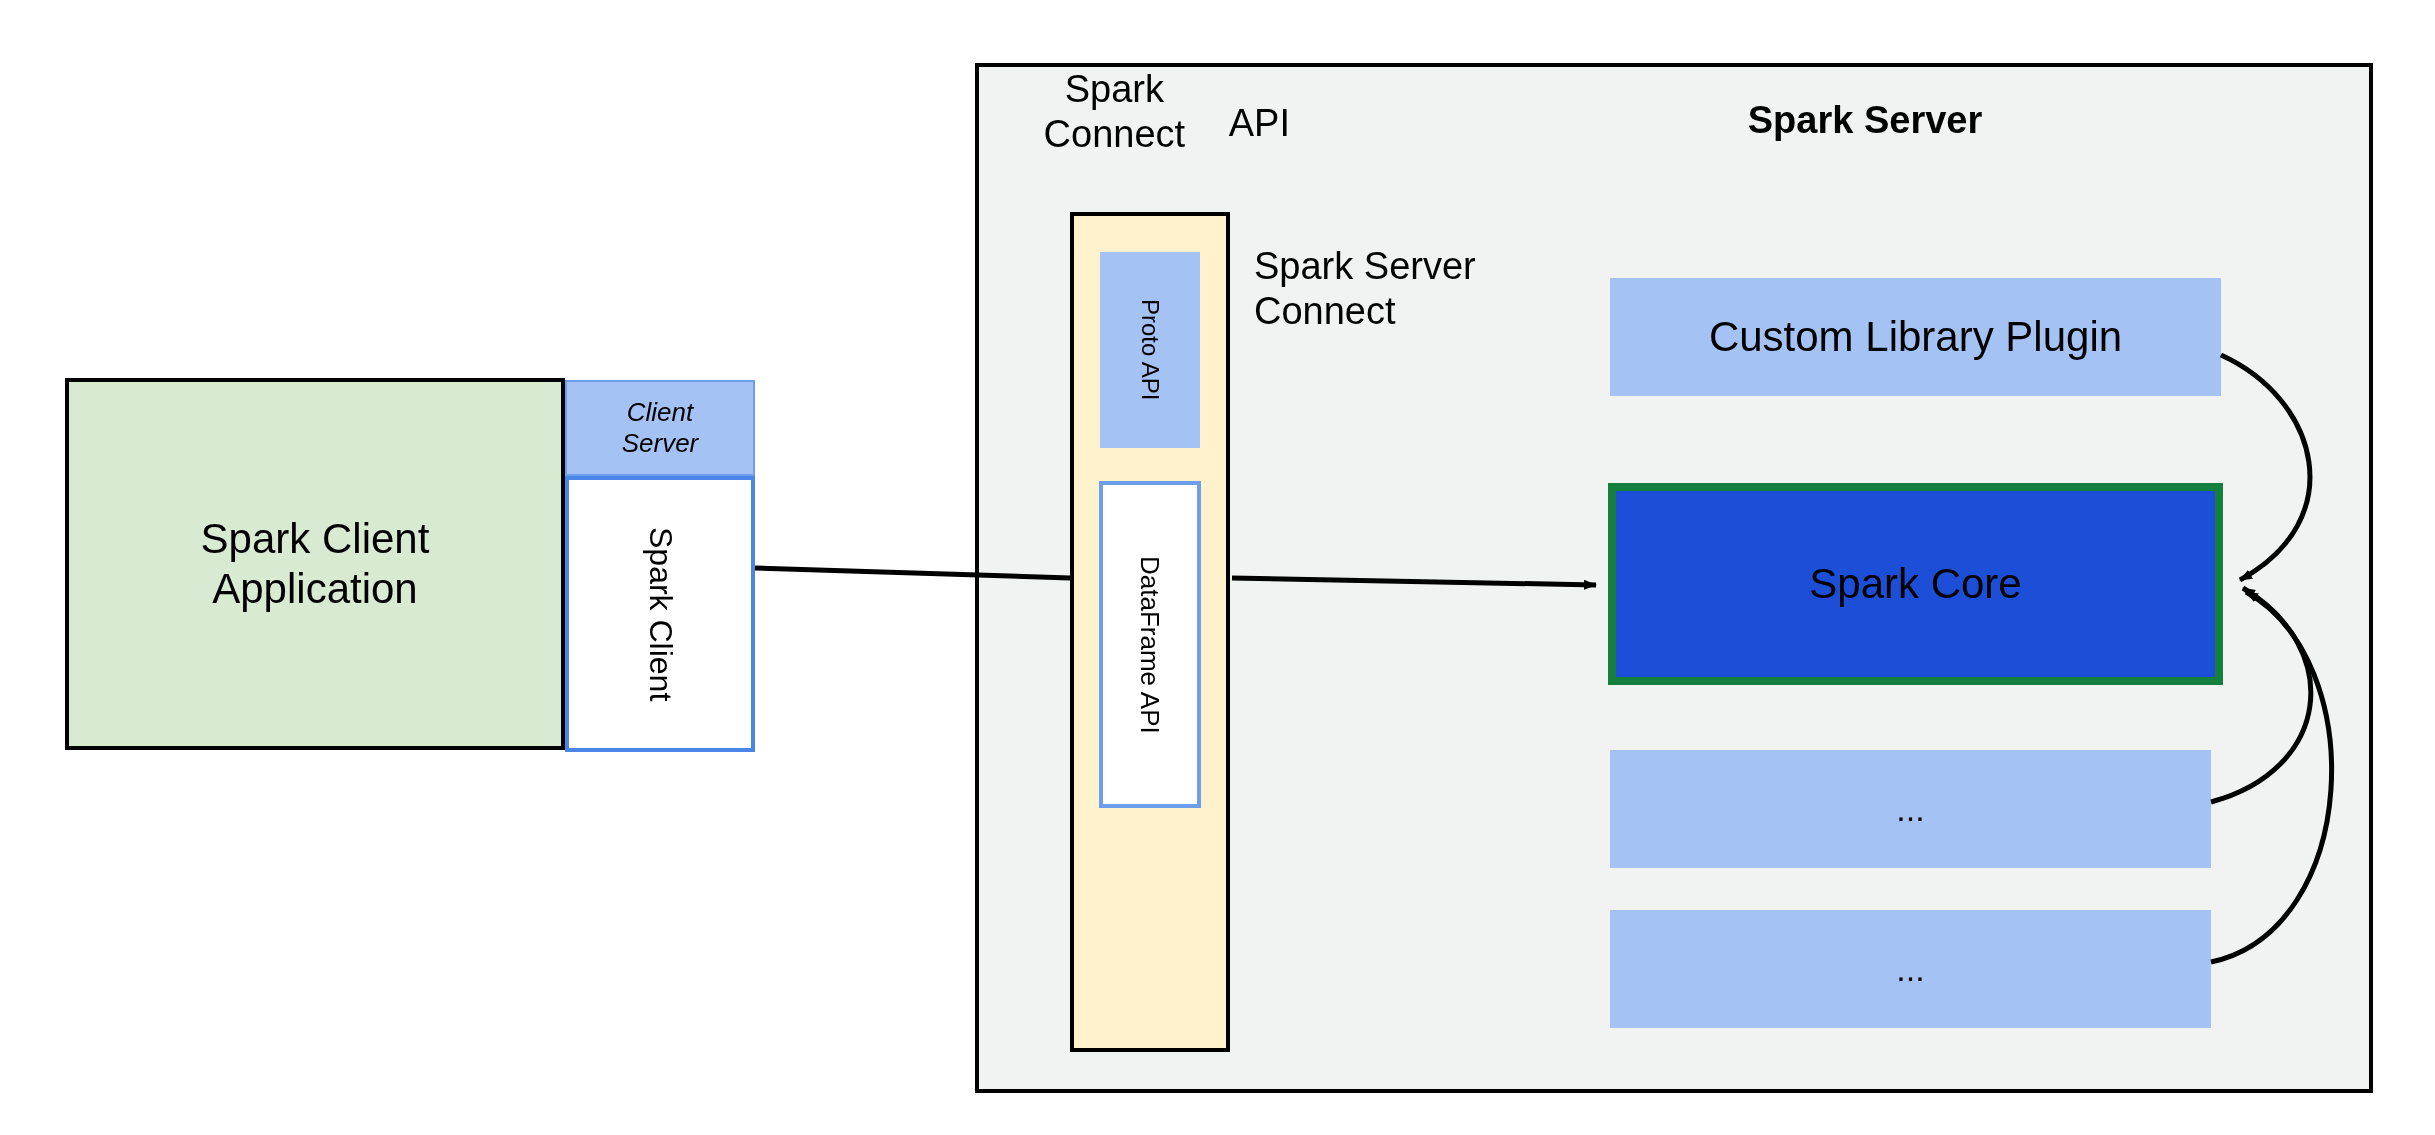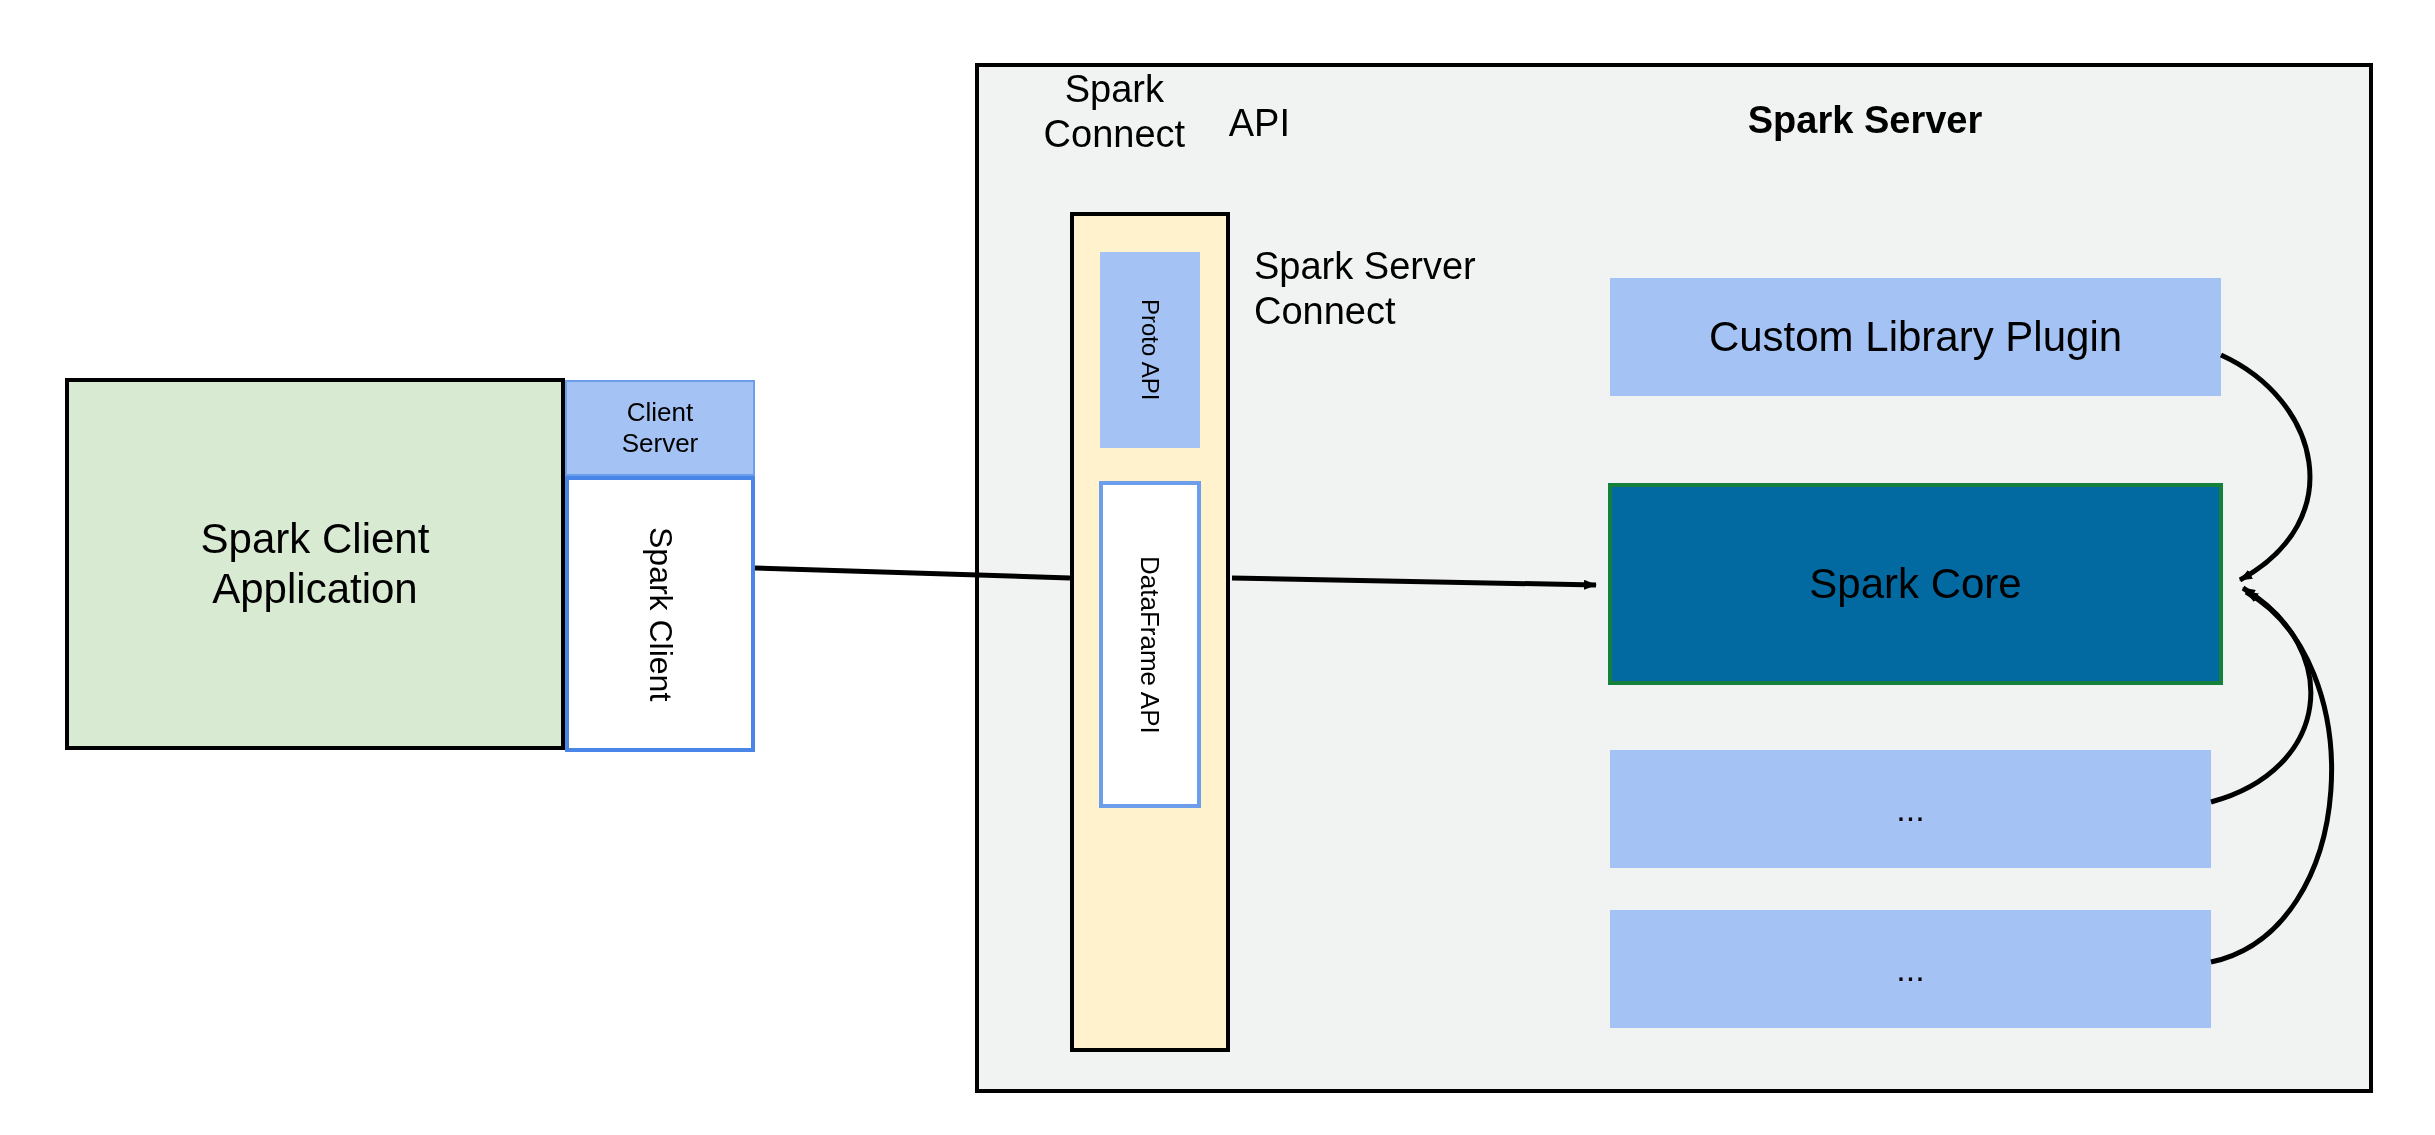--- a/index.html
+++ b/index.html
@@ -40,20 +40,21 @@
     font-size: 42px;
   }
   #client-package {
     left: 565px;
     top: 380px;
     width: 190px;
     height: 96px;
     background: #a4c2f4;
     border: 2px solid #6d9eeb;
     font-size: 26px;
+    font-style: italic;
   }
   #spark-client {
     left: 565px;
     top: 476px;
     width: 190px;
     height: 276px;
     background: #ffffff;
     border: 4px solid #4a86e8;
     font-size: 32px;
   }
@@ -143,22 +144,22 @@
     width: 611px;
     height: 118px;
     background: #a4c2f4;
     font-size: 42px;
   }
   #spark-core {
     left: 1608px;
     top: 483px;
     width: 615px;
     height: 202px;
-    background: #0369a1;
-    border: 4px solid #15803d;
+    background: #1d4ed8;
+    border: 8px solid #15803d;
     font-size: 42px;
   }
   #ellipsis-box-1 {
     left: 1610px;
     top: 750px;
     width: 601px;
     height: 118px;
     background: #a4c2f4;
     font-size: 34px;
   }

